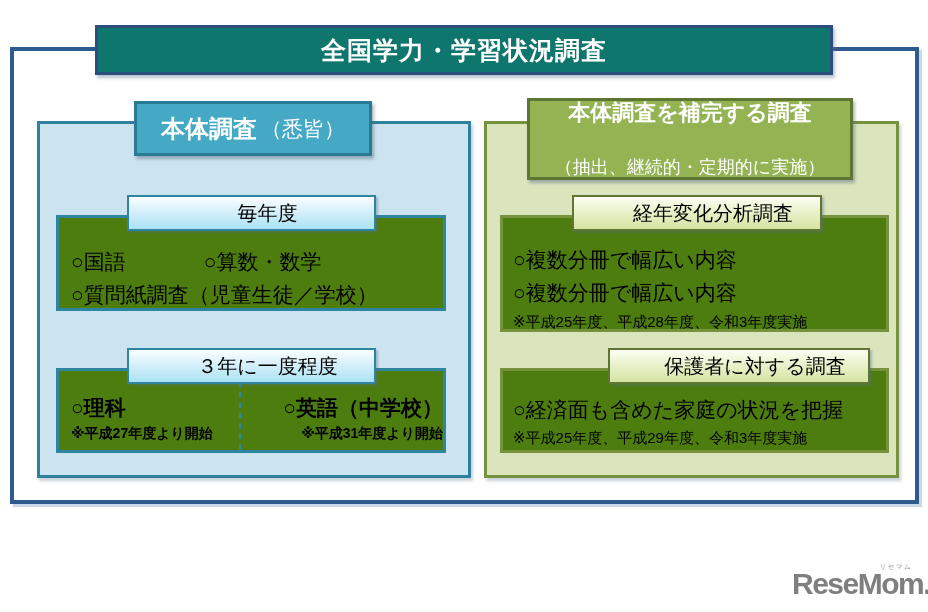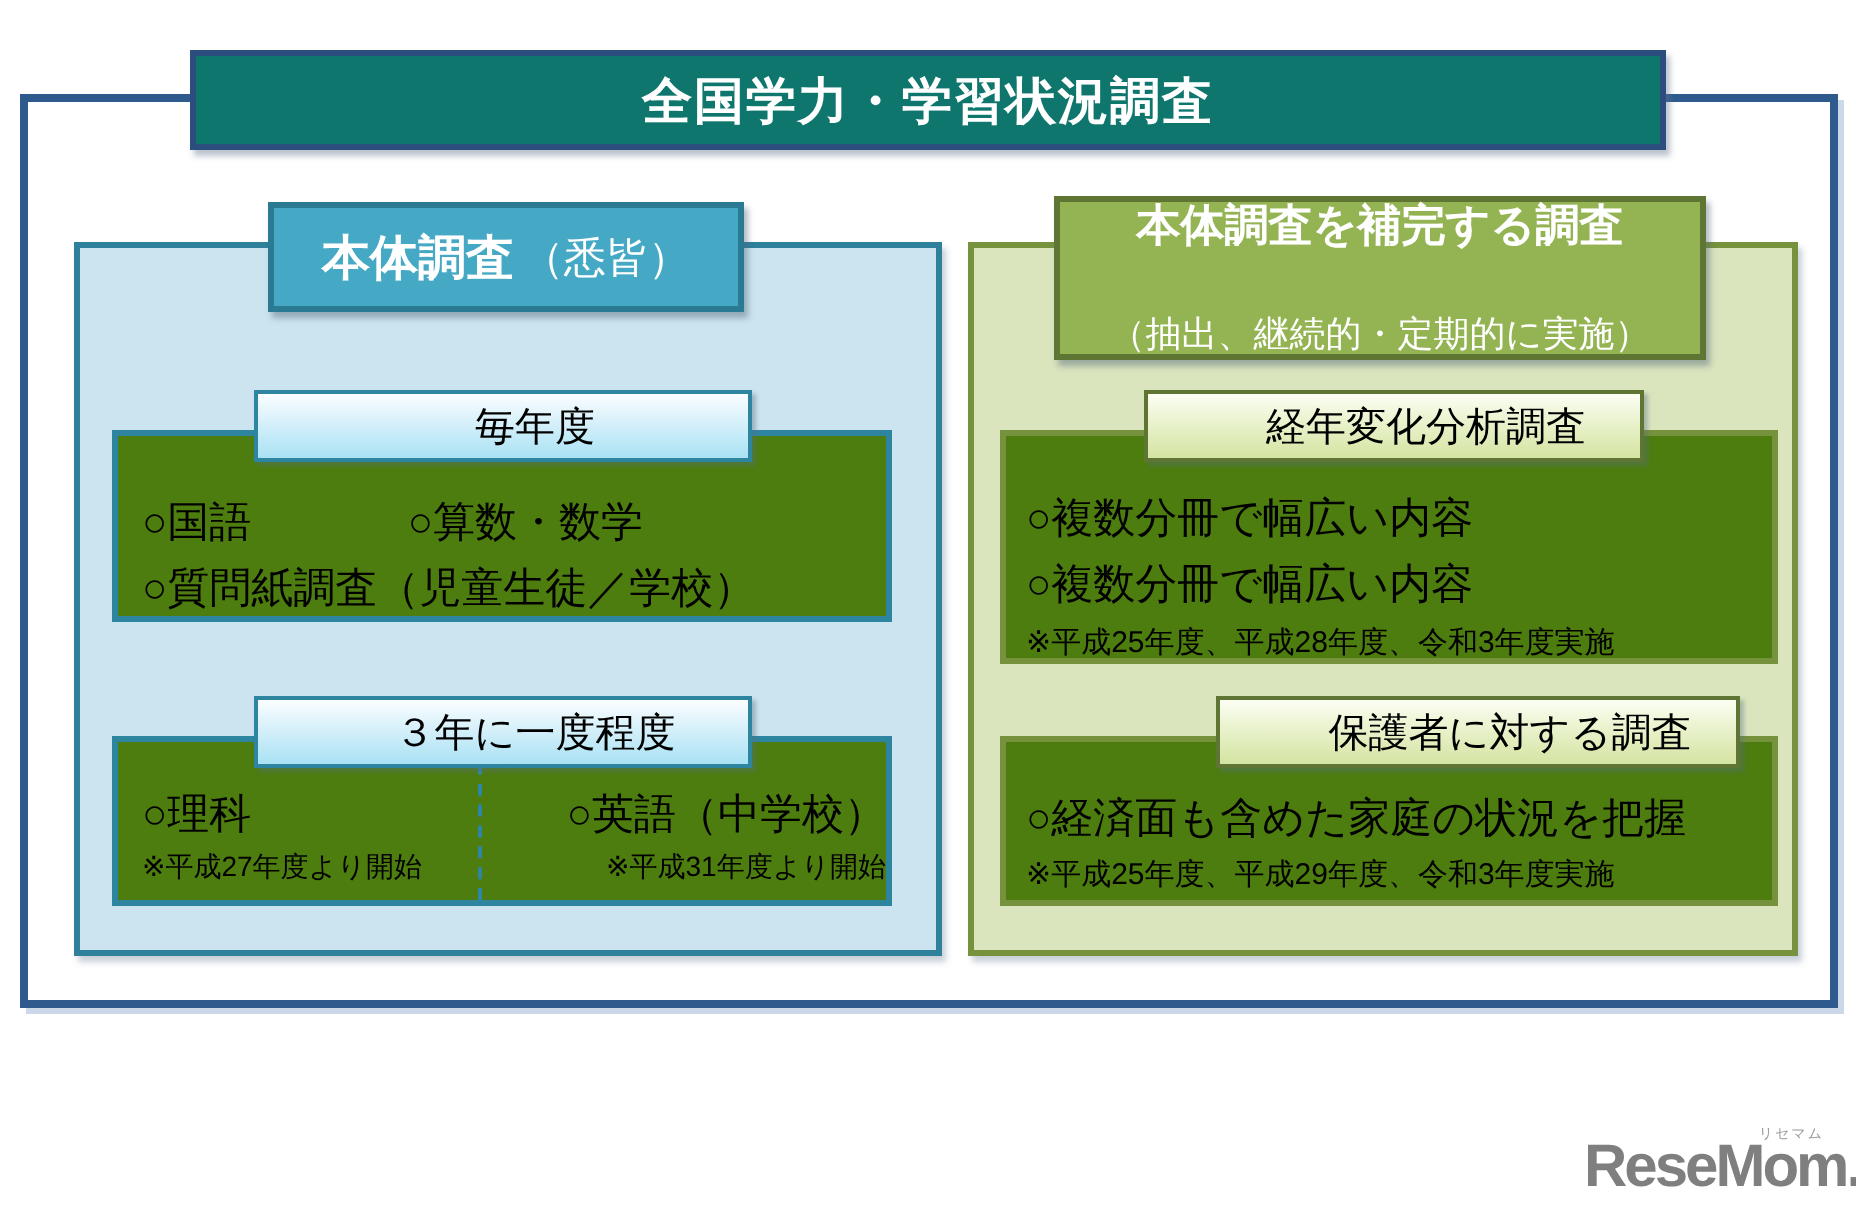--- a/index.html
+++ b/index.html
@@ -79,21 +79,21 @@
   #tab-guardian{left:568px;top:348px;width:262px;margin-left:40px;}
 
   
   .wbox{background:#4d7c0f;z-index:2;}
   .wbox-blue{border:3px solid #2E85A0;}
   .wbox-green{border:3px solid #77923C;}
   #box-annual{left:56px;top:215px;width:390px;height:96px;padding:27px 0 0 12px;}
   #box-annual .line{font-size:21px;line-height:33px;white-space:nowrap;}
   #box-annual .item-a{display:inline-block;width:127px;}
   #box-triennial{left:56px;top:368px;width:390px;height:85px;display:flex;}
-  #box-triennial .col{padding:21px 0 0 12px;}
+  #box-triennial .col{padding:21px 0 0 12px;font-weight:bold;}
   #box-triennial .col1{width:168px;border-right:2px dashed #2E86A0;}
   #box-triennial .col2{flex:1;padding-left:10px;text-align:right;}
   .tri-item{font-size:21px;line-height:31px;white-space:nowrap;}
   .small-note{font-size:14px;line-height:21px;white-space:nowrap;}
 
   #box-longitudinal{left:500px;top:215px;width:389px;height:117px;padding:25px 0 0 10px;}
   #box-longitudinal .line{font-size:21px;line-height:33px;white-space:nowrap;}
   #box-longitudinal .note{font-size:15px;line-height:26px;white-space:nowrap;}
   #box-guardian{left:500px;top:368px;width:389px;height:85px;padding:23px 0 0 10px;}
   #box-guardian .line{font-size:21px;line-height:31px;white-space:nowrap;}

